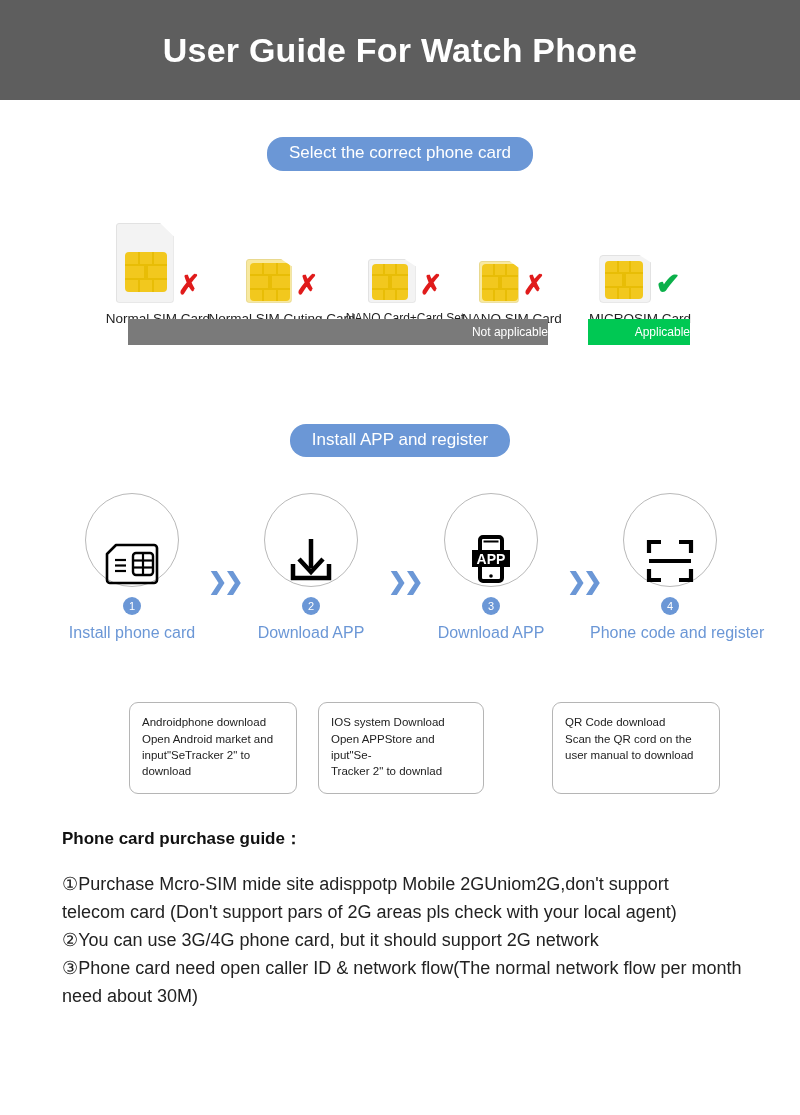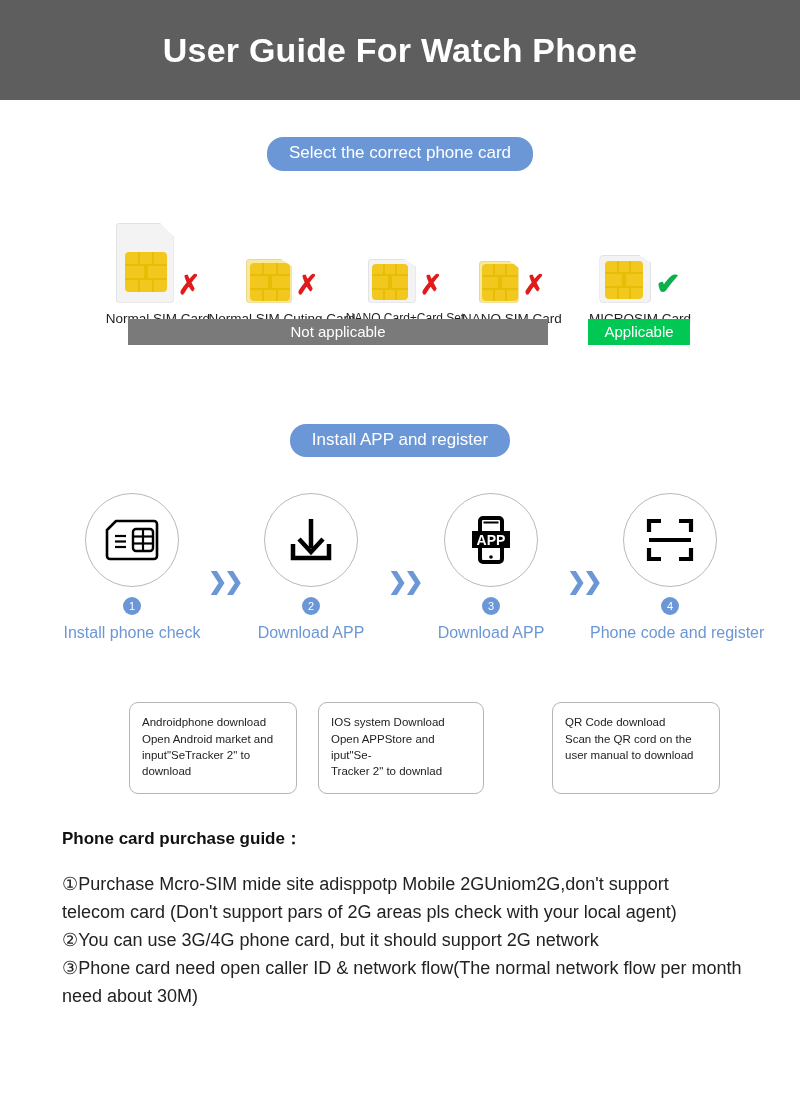--- a/index.html
+++ b/index.html
@@ -110,23 +110,23 @@
     line-height: 1.25;
     font-family: "Liberation Sans", sans-serif;
   }
   .sim-label.small { font-size: 12px; }
 
   .bar {
     position: absolute;
     height: 26px;
     display: flex;
     align-items: center;
-    justify-content: center;
+    justify-content: flex-end;
     color: #ffffff;
-    font-size: 15px;
+    font-size: 12px;
   }
   .bar.not-applicable { background: #7a7a7a; }
   .bar.applicable { background: #00c853; }
 
   
   .steps {
     position: relative;
     width: 800px;
     height: 215px;
   }
@@ -135,21 +135,21 @@
     text-align: center;
     width: 160px;
   }
   .circle {
     width: 92px;
     height: 92px;
     border: 1.3px solid #b9b9b9;
     border-radius: 50%;
     margin: 0 auto;
     display: flex;
-    align-items: center;
+    align-items: flex-end;
     justify-content: center;
     background: #fff;
   }
   .badge {
     width: 18px;
     height: 18px;
     border-radius: 50%;
     background: #6b97d6;
     color: #fff;
     font-size: 11px;
@@ -341,21 +341,21 @@
         <rect x="29" y="11" width="20" height="22" rx="3" fill="none" stroke="#000" stroke-width="2.4"></rect>
         <line x1="29" y1="18.5" x2="49" y2="18.5" stroke="#000" stroke-width="2.2"></line>
         <line x1="29" y1="25.5" x2="49" y2="25.5" stroke="#000" stroke-width="2.2"></line>
         <line x1="39" y1="11" x2="39" y2="33" stroke="#000" stroke-width="2.2"></line>
         <line x1="11" y1="18" x2="22" y2="18" stroke="#000" stroke-width="2.2"></line>
         <line x1="11" y1="23.5" x2="22" y2="23.5" stroke="#000" stroke-width="2.2"></line>
         <line x1="11" y1="29" x2="22" y2="29" stroke="#000" stroke-width="2.2"></line>
       </svg>
     </div>
     <div class="badge">1</div>
-    <div class="step-label">Install phone check</div>
+    <div class="step-label">Install phone card</div>
   </div>
 
   <div class="chev" style="left:208px; top:77px;">❯❯</div>
 
   <div class="step" style="left:231px; top:0;">
     <div class="circle">
       <svg width="52" height="52" viewBox="0 0 52 52">
         <line x1="26" y1="5" x2="26" y2="34" stroke="#000" stroke-width="4.5"></line>
         <path d="M14 25 L26 38 L38 25" fill="none" stroke="#000" stroke-width="4.5" stroke-linejoin="miter"></path>
         <path d="M8 30 V44 H44 V30" fill="none" stroke="#000" stroke-width="4.5"></path>

